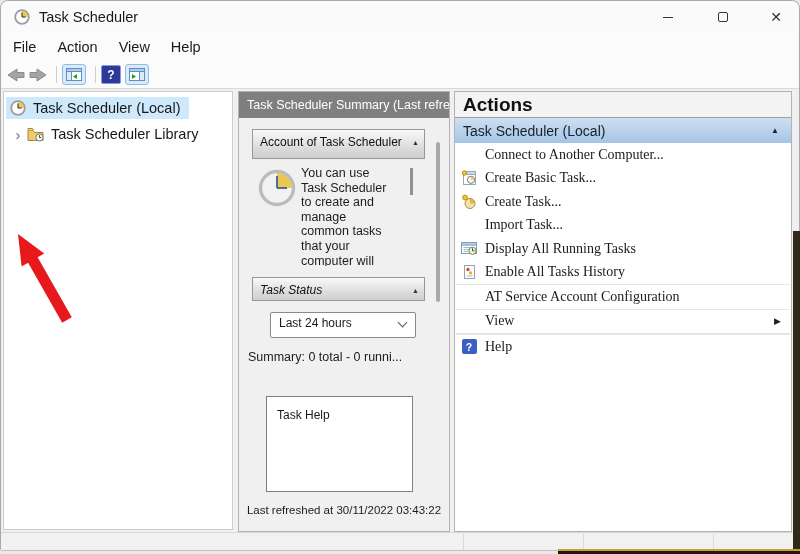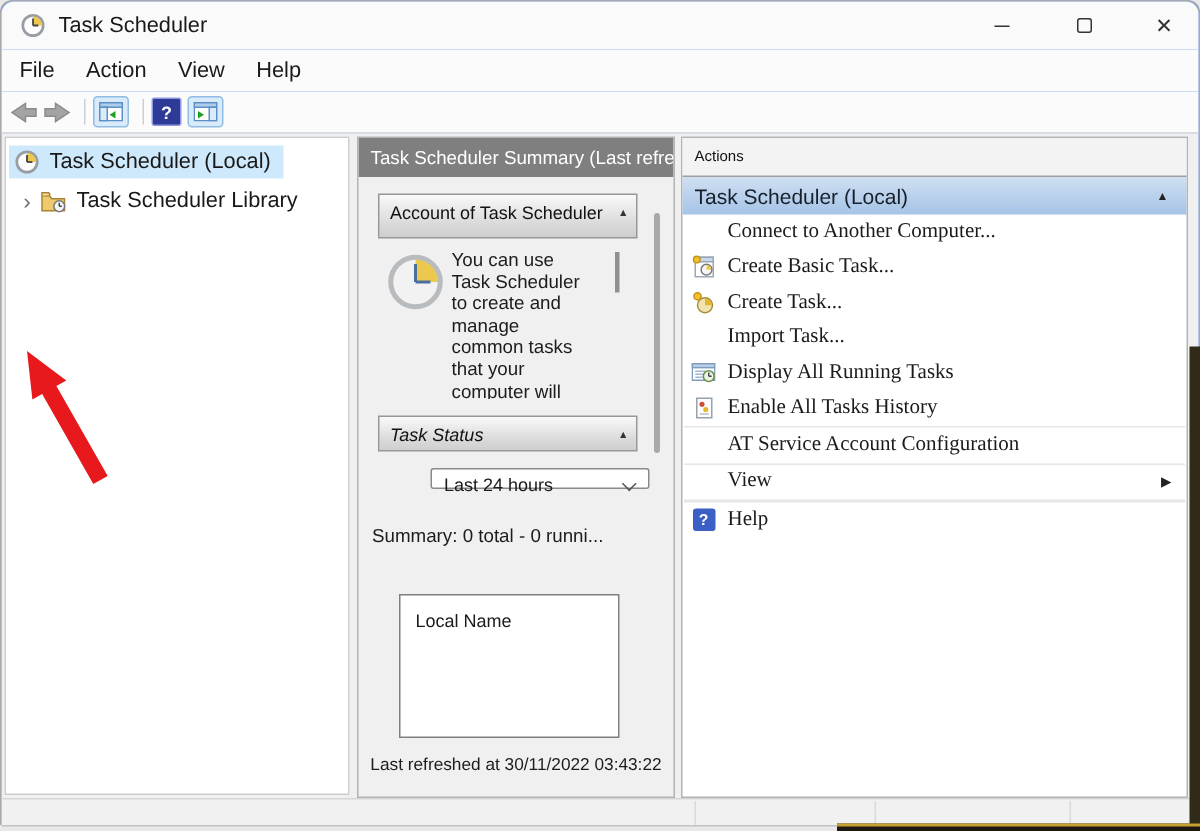--- a/index.html
+++ b/index.html
@@ -1,20 +1,20 @@
 <!DOCTYPE html>
 <html><head>
 <meta charset="utf-8">
 <style>
   * { margin:0; padding:0; box-sizing:border-box; }
   html,body { width:800px; height:554px; overflow:hidden; background:#e9e9e9;
     font-family:"Liberation Sans", sans-serif; }
   .screen { position:relative; width:800px; height:554px; background:#e9e9e9; }
   .window { position:absolute; left:0; top:0; width:800px; height:550px;
-    background:#3b82f6; border:1px solid #a9a9a9; border-radius:8px 8px 0 0; }
+    background:#fef9c3; border:1px solid #a9a9a9; border-radius:8px 8px 0 0; }
 
   
   .titlebar { position:absolute; left:0; top:0; width:100%; height:32px;
     background:#fafafa; border-radius:8px 8px 0 0; }
   .app-icon { position:absolute; left:13px; top:8px; width:16px; height:16px; }
   .title-text { position:absolute; left:38px; top:0; line-height:32px;
     font-size:14.5px; color:#191919; }
   .win-btn { position:absolute; top:0; width:46px; height:32px; display:flex;
     align-items:center; justify-content:center; color:#333; }
   .btn-min { left:644px; } .btn-max { left:699px; } .btn-close { left:752px; font-size:14px; }
@@ -65,39 +65,39 @@
   .gb-status { top:185px; height:24px;font-style:italic; }
   .collapse-btn { position:absolute; right:5px; top:6px; font-size:7px; color:#333; }
   .ov-clock { position:absolute; left:19px; top:77px; width:38px; height:38px; }
   .ov-text { position:absolute; left:62px; top:74px; width:116px; height:100px;
     overflow:hidden; font-size:12.5px; line-height:14.6px; color:#1c1c1c;
     white-space:pre-line; }
   .ov-scroll { position:absolute; left:171px; top:76px; width:3px; height:27px;
     background:#8f8f8f; }
   .panel-scroll { position:absolute; left:197px; top:50px; width:4px; height:160px;
     background:#a9a9a9; border-radius:2px; }
-  .range-select { position:absolute; left:48px; top:220px; width:146px; height:14px;
+  .range-select { position:absolute; left:31px; top:220px; width:146px; height:26px;
     background:#fff; border:1px solid #8a8a8a; border-radius:2px; font-size:12px;
     line-height:20px; padding-left:8px; color:#1a1a1a; }
   .dd-chevron { position:absolute; right:9px; top:6px; width:7px; height:7px;
     border-right:1.4px solid #555; border-bottom:1.4px solid #555;
     transform:rotate(45deg); }
   .status-summary { position:absolute; left:9px; top:258px; width:196px;
     font-size:12.5px; color:#1c1c1c; white-space:nowrap; overflow:hidden; }
   .taskname-box { position:absolute; left:27px; top:304px; width:147px; height:96px;
     background:#fff; border:1px solid #7f7f7f; padding:8px 0 0 10px; }
   .taskname-label { font-size:12px; color:#1a1a1a; }
   .last-refreshed { position:absolute; left:0; top:412px; width:100%; text-align:center;
     font-size:11.5px; color:#1c1c1c; }
 
   
   .actions-panel { position:absolute; left:453px; top:2px; width:338px; height:441px;
     background:#fff; border:1px solid #b3b3b3; }
   .actions-title { height:26px; background:#f3f3f3; border-bottom:1px solid #9f9f9f;
-    font-size:10px; font-weight:normal; color:#111; line-height:25px; padding-left:8px; }
+    font-size:19px; font-weight:bold; color:#111; line-height:25px; padding-left:8px; }
   .actions-group { height:25px; background:linear-gradient(#cfdff2, #a5c4e6);
     display:flex; align-items:center; padding:0 12px 0 8px; }
   .actions-group-label { font-size:14px; color:#16202b; flex:1; }
   .group-collapse { font-size:8px; color:#222; }
   .action-row { height:23.5px; display:flex; align-items:center; padding:0 10px 0 6px; }
   .action-icon { width:16px; height:16px; margin-right:8px; flex:none;
     display:flex; align-items:center; justify-content:center; }
   .action-label { font-size:14px; color:#1b1b1b; white-space:nowrap;font-family:Liberation Serif, serif; }
   .action-sep { height:1px; background:#e6e6e6; margin:0 1px; }
   .submenu-arrow { margin-left:auto; font-size:9px; color:#222; }
@@ -242,21 +242,21 @@
         </div>
 
         <div class="range-select">
           <span>Last 24 hours</span>
           <span class="dd-chevron"></span>
         </div>
 
         <div class="status-summary">Summary: 0 total - 0 runni...</div>
 
         <div class="taskname-box">
-          <span class="taskname-label">Local Name</span>
+          <span class="taskname-label">Task Help</span>
         </div>
 
         <div class="last-refreshed">Last refreshed at 30/11/2022 03:43:22</div>
       </div>
 
       <div class="actions-panel">
         <div class="actions-title">Actions</div>
         <div class="actions-group">
           <span class="actions-group-label">Task Scheduler (Local)</span>
           <span class="group-collapse">▲</span>

